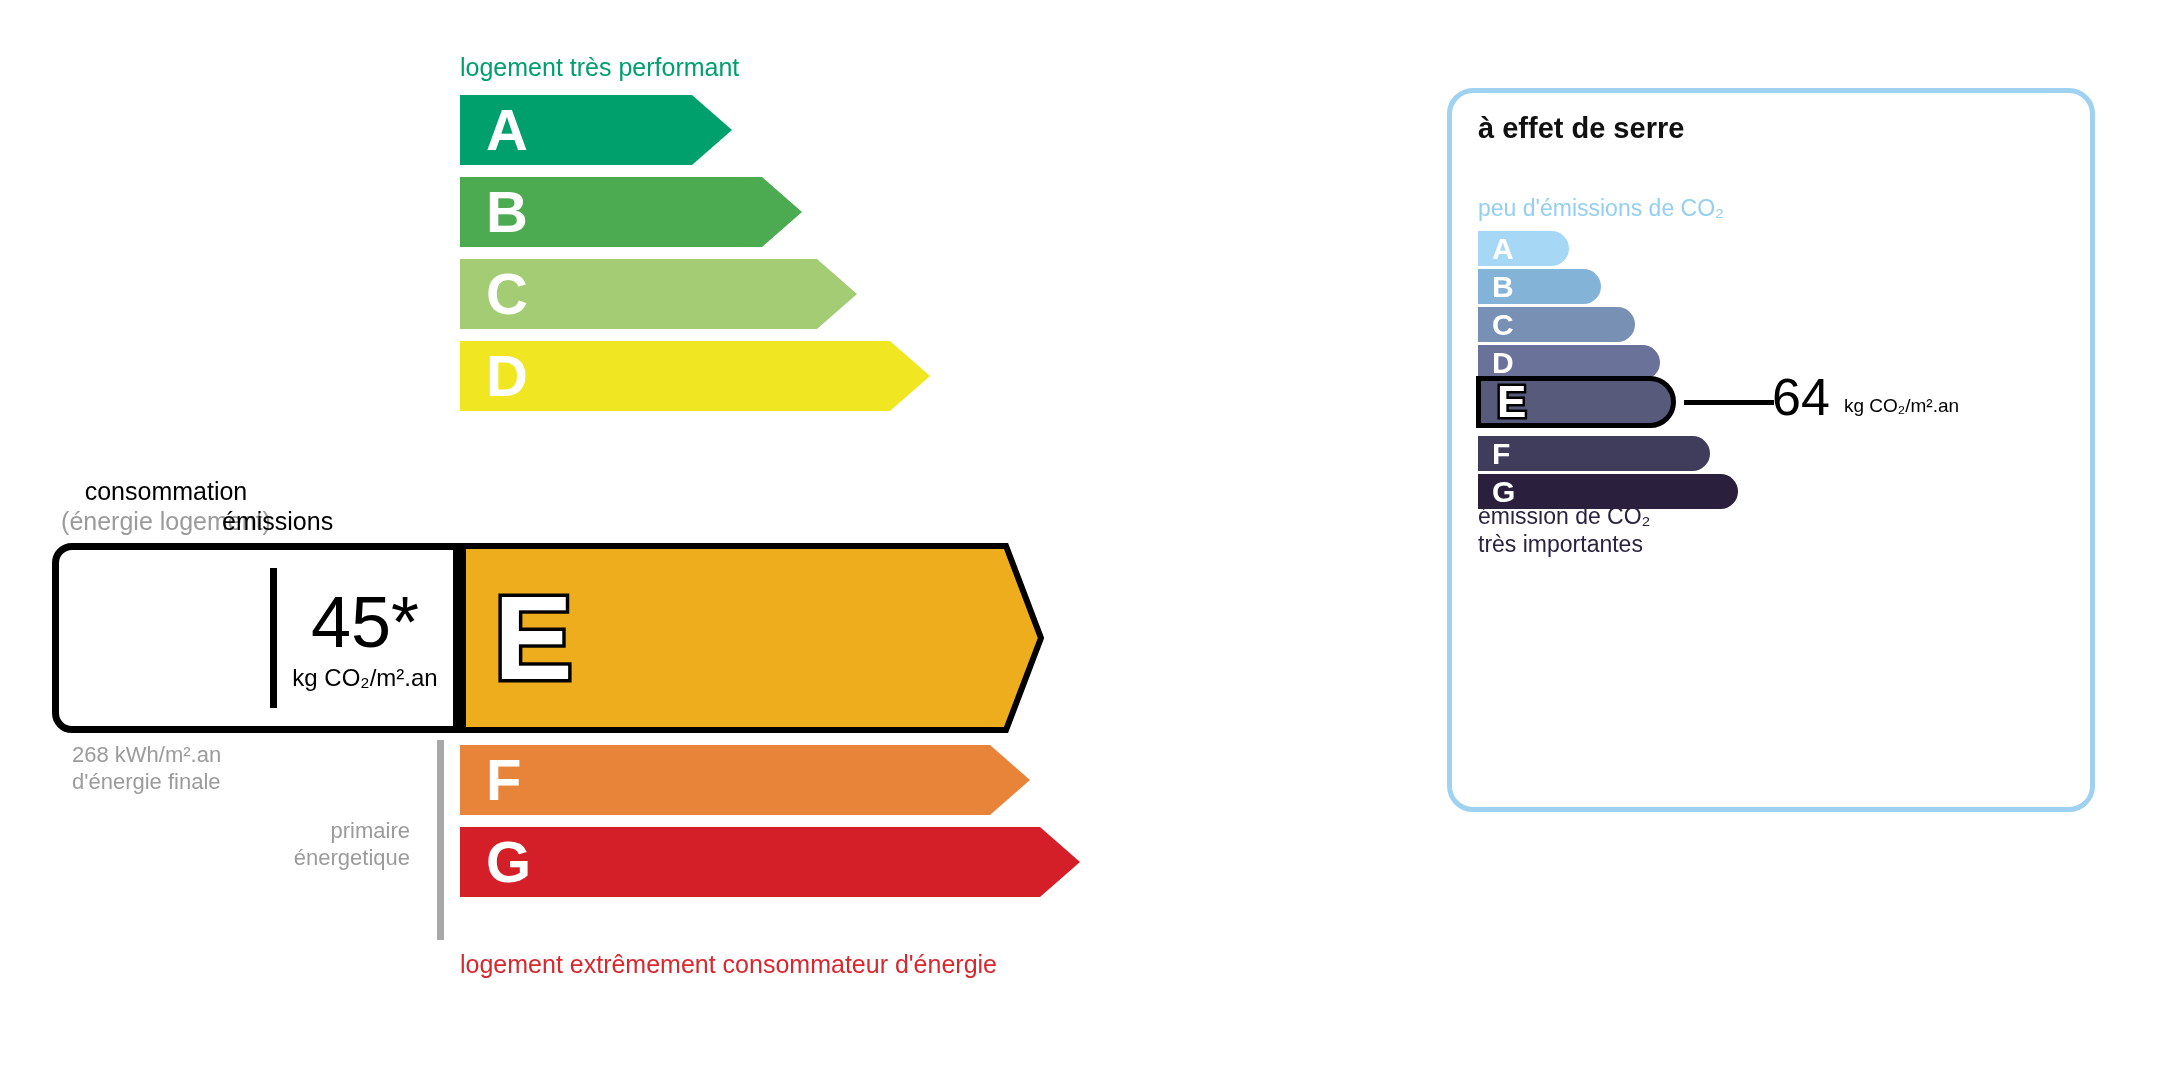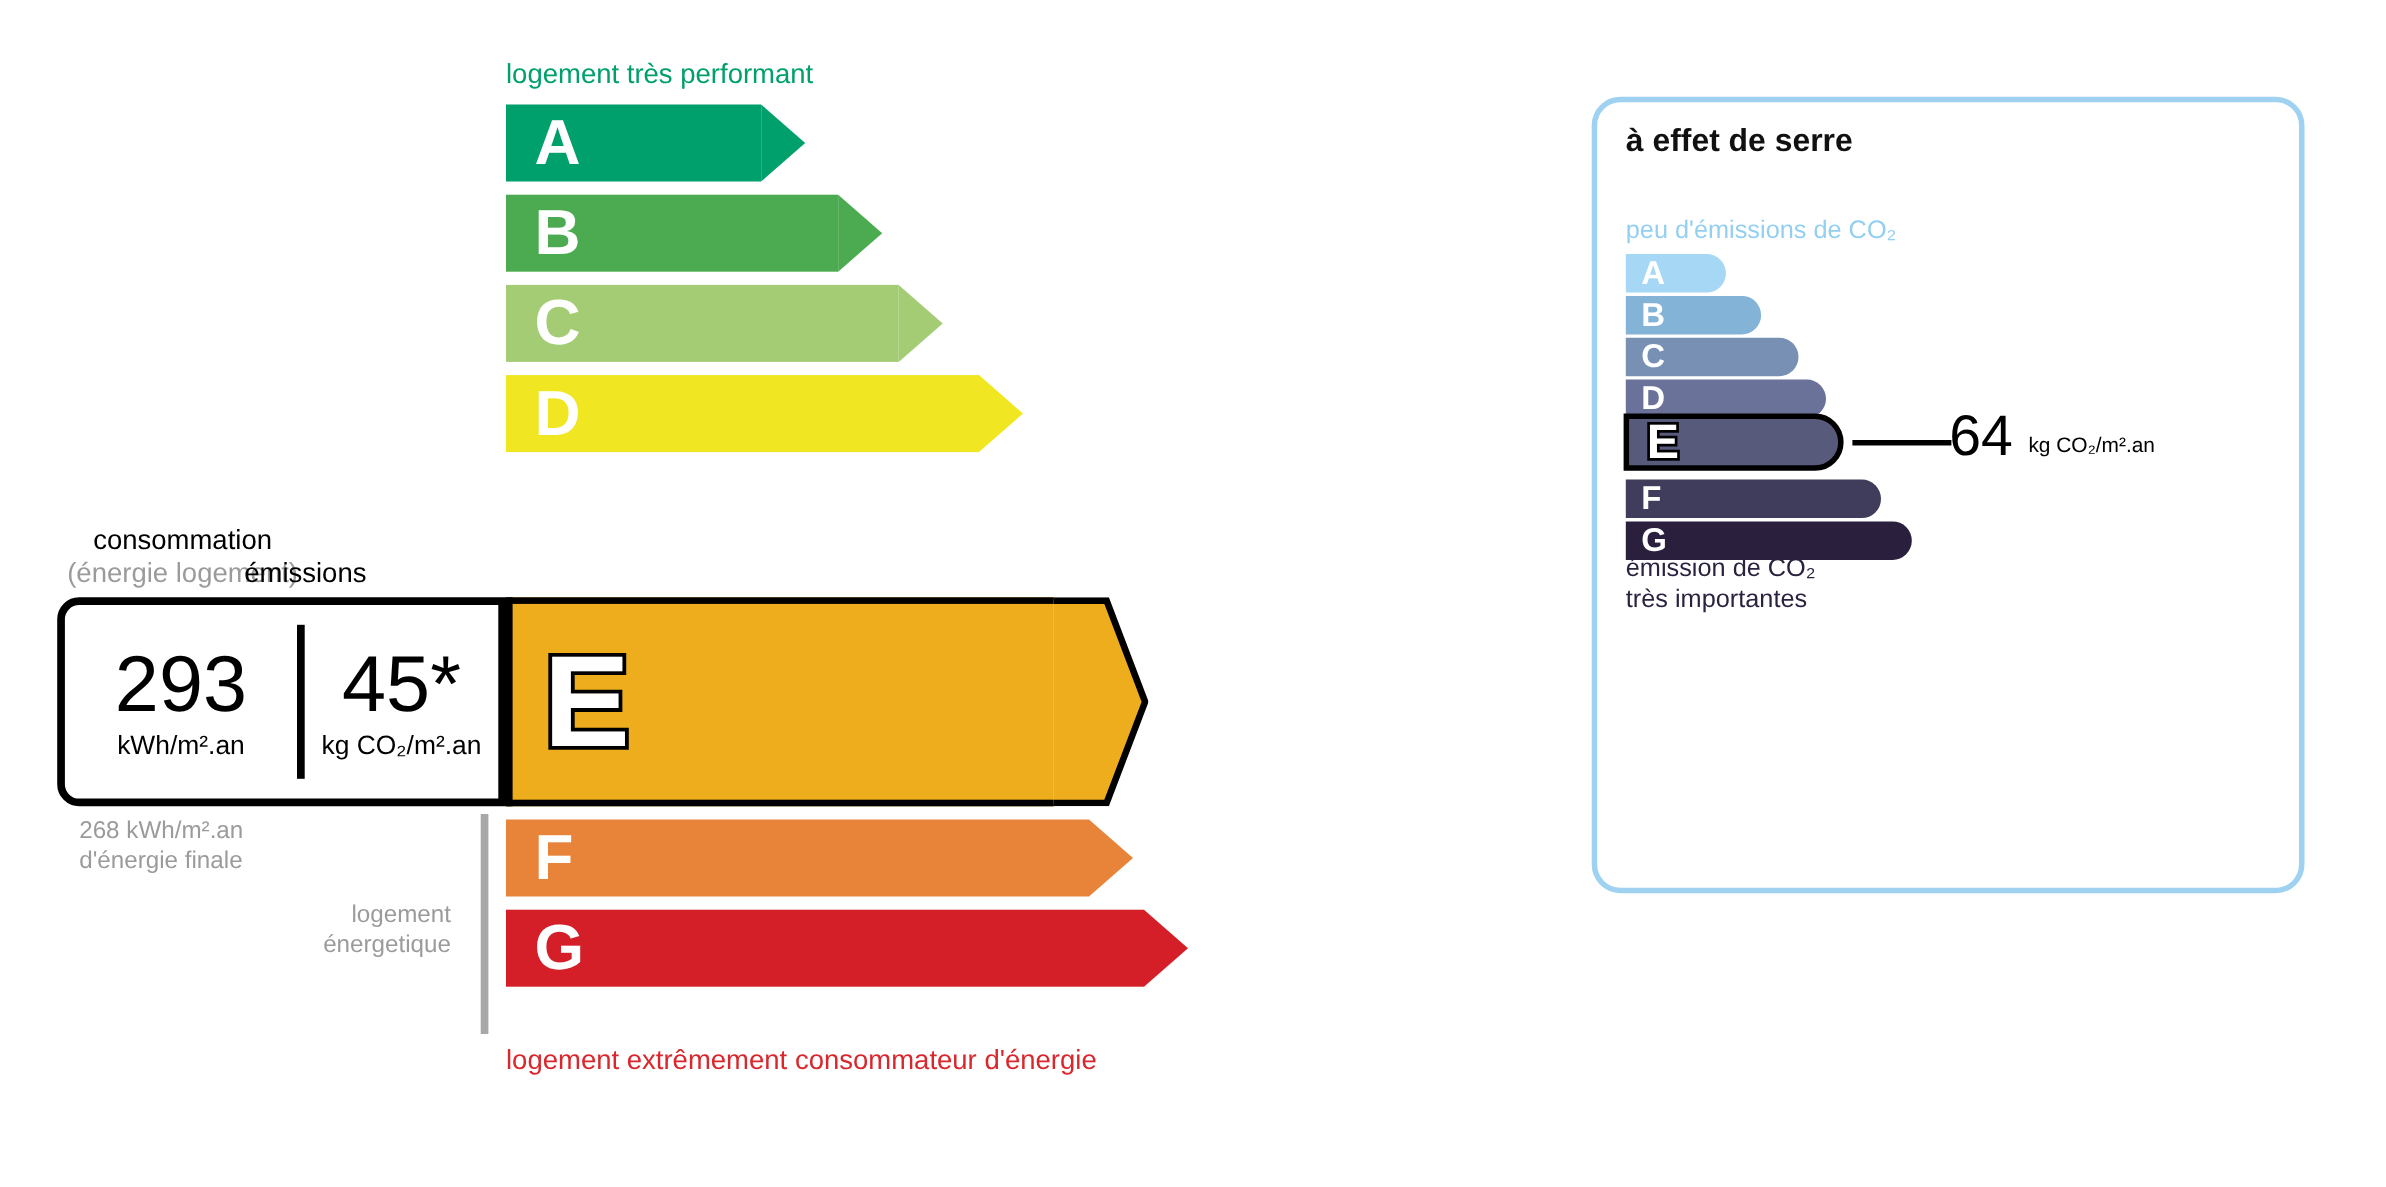--- a/index.html
+++ b/index.html
@@ -194,36 +194,32 @@
   <div class="scale-caption-bottom">logement extrêmement consommateur d'énergie</div>
 
   <div id="passoire-line"></div>
 
   <div class="hdr-label" style="left:66px;top:478px;width:200px;text-align:center;">consommation</div>
   <div class="hdr-label hdr-sub" style="left:36px;top:508px;width:260px;text-align:center;">(énergie logement)</div>
   <div class="hdr-label" style="left:222px;top:508px;">émissions</div>
 
   <div id="value-box">
     <div class="divider"></div>
-    <div class="vb-cell" style="left:0;width:211px;">
-      <div class="vb-num">293</div>
-      <div class="vb-unit">kWh/m².an</div>
-    </div>
     <div class="vb-cell" style="left:218px;width:176px;">
       <div class="vb-num">45*</div>
       <div class="vb-unit">kg CO₂/m².an</div>
     </div>
   </div>
 
   <div class="gray-note" style="left:72px;top:742px;">
     <div>268 kWh/m².an</div>
     <div>d'énergie finale</div>
   </div>
   <div class="gray-note right" style="left:140px;top:818px;width:270px;">
-    <div>logement</div>
+    <div>primaire</div>
     <div>énergetique</div>
   </div>
 </div>
 
 <div id="co2-panel">
 
   <div id="co2-title">
     <div>à effet de serre</div>
   </div>
 

